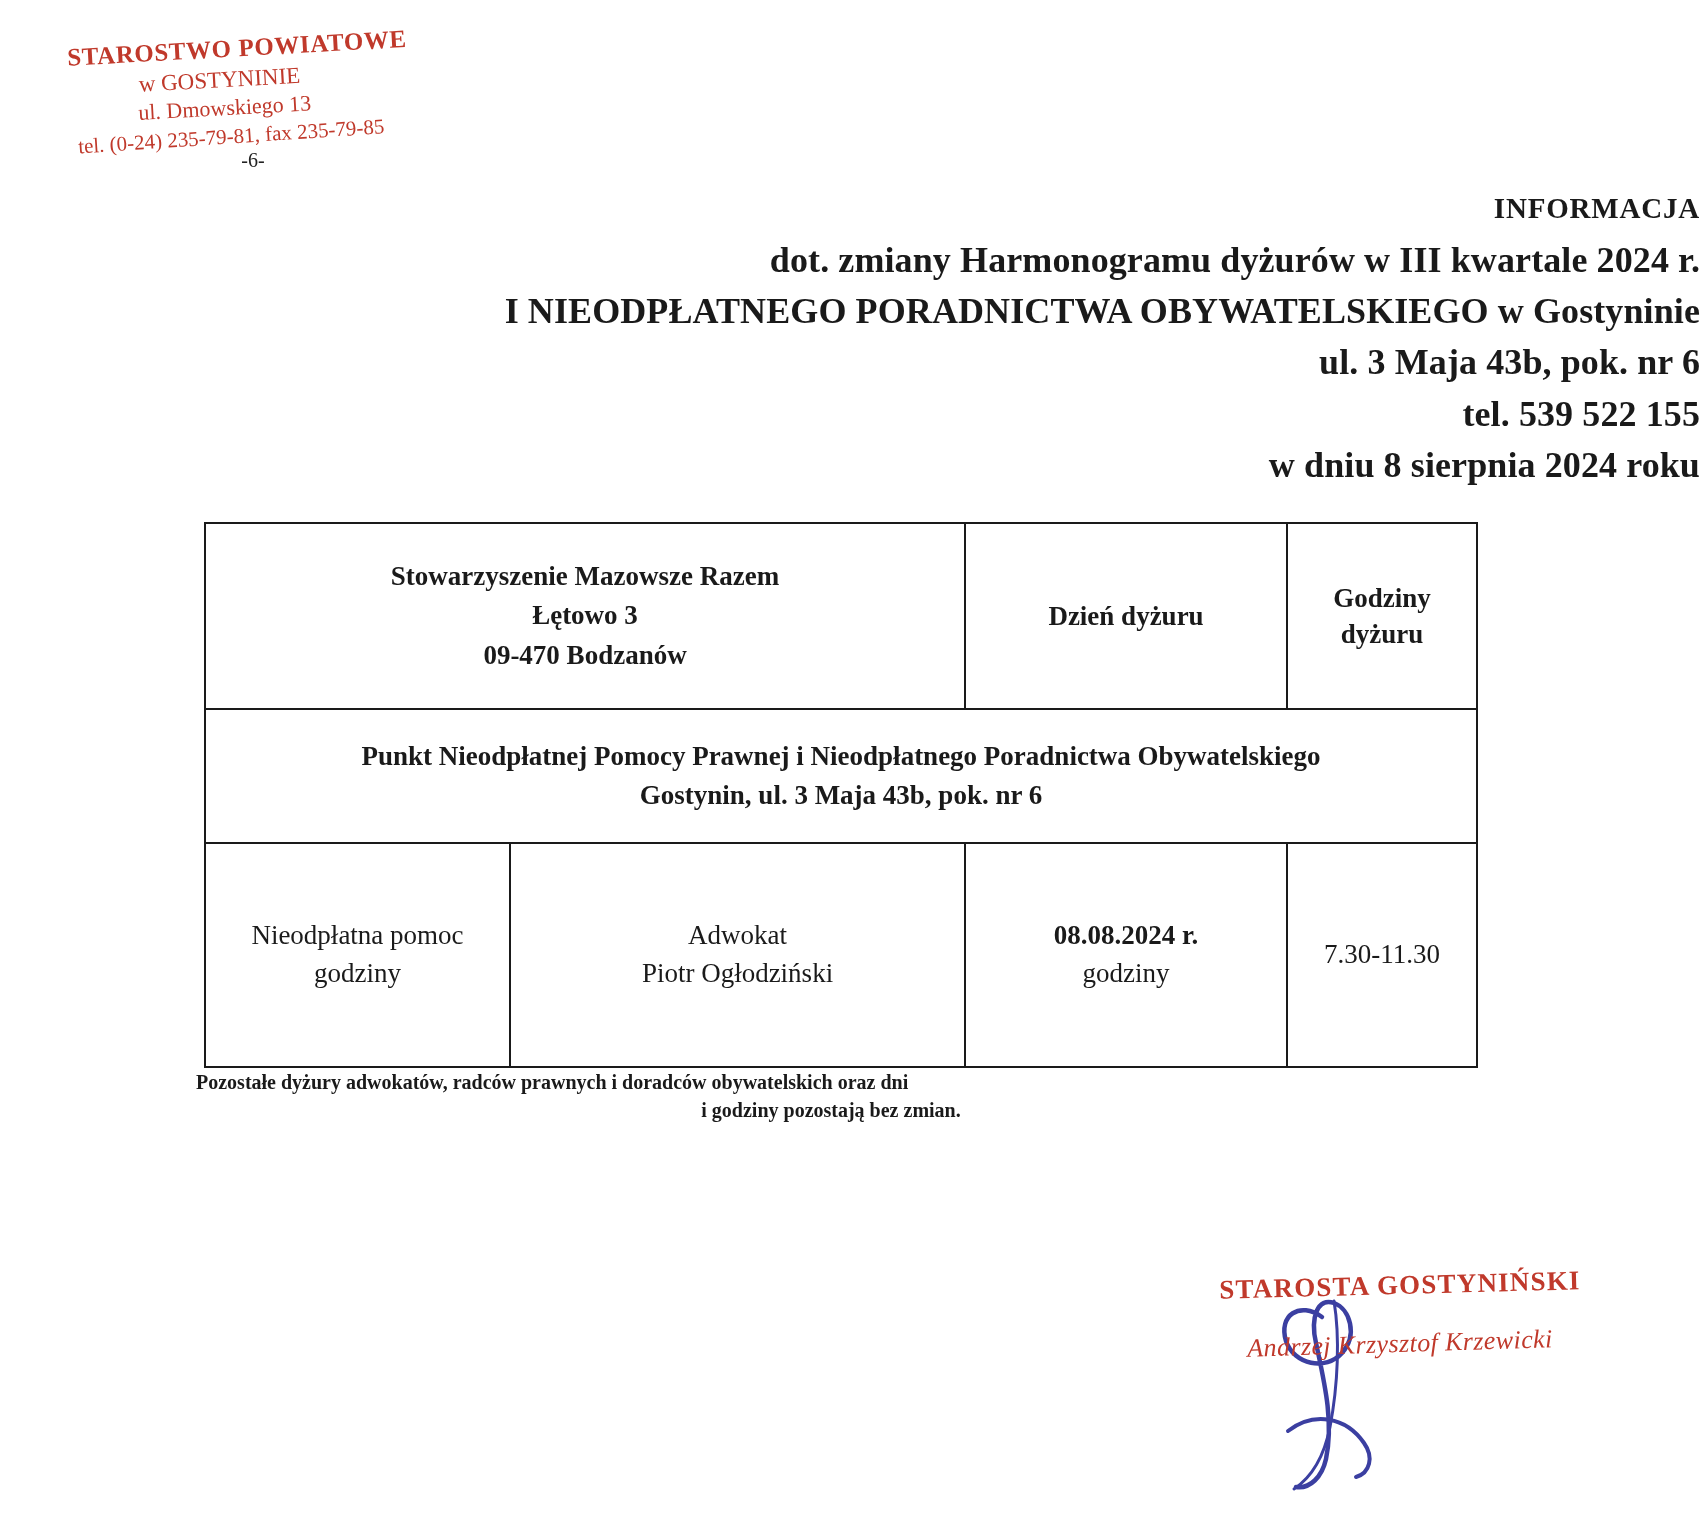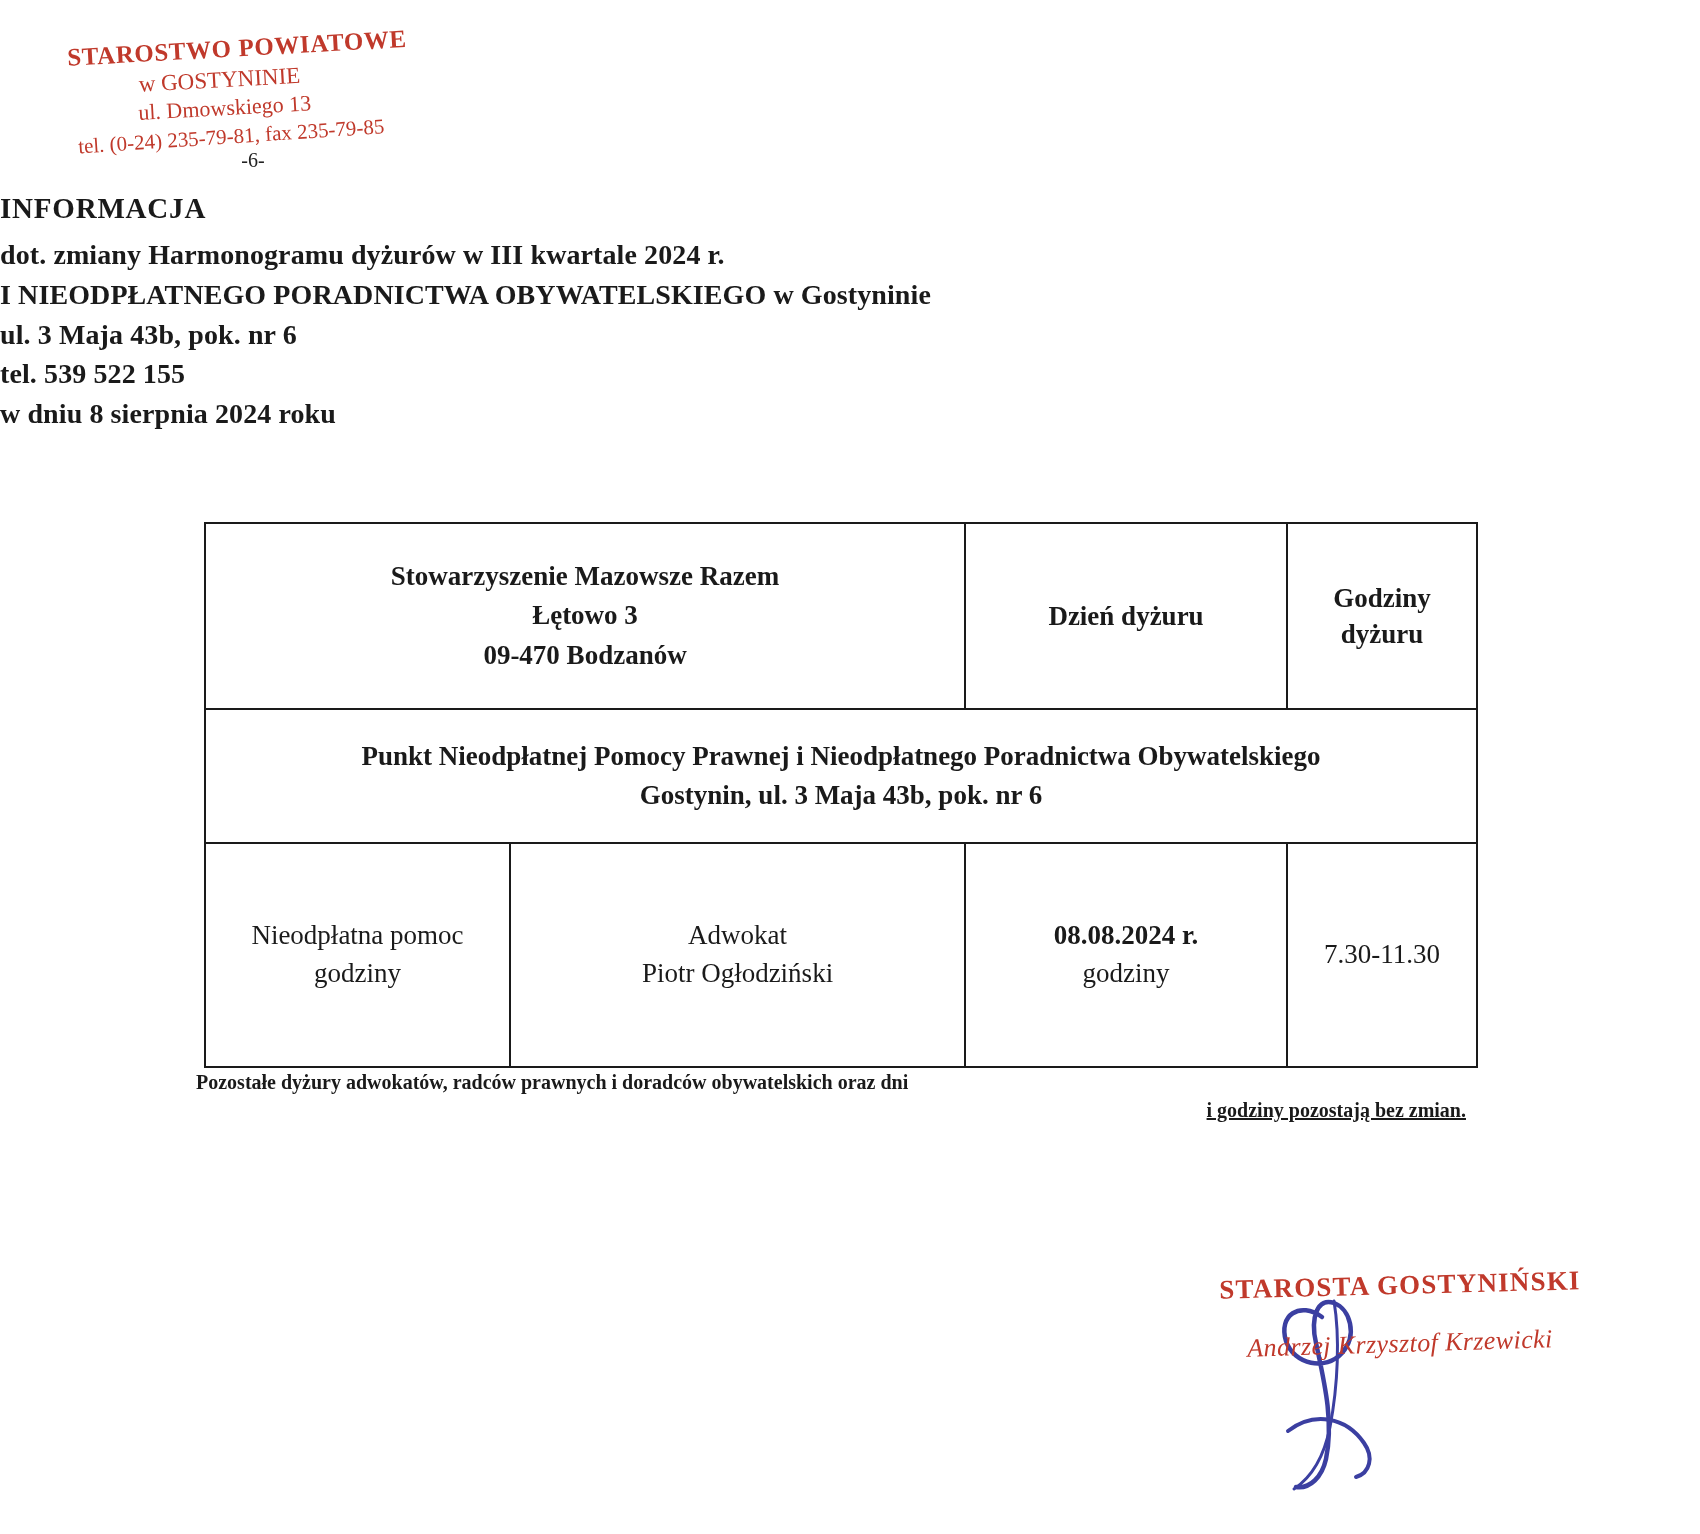--- a/index.html
+++ b/index.html
@@ -57,25 +57,25 @@
     display: block;
     margin-top: 2px;
   }
 
   
   #heading {
     position: absolute;
     left: 0;
     top: 188px;
     width: 1700px;
-    text-align: left;
+    text-align: right;
   }
   #heading .h {
     font-weight: bold;
-    font-size: 28px;
+    font-size: 36px;
     line-height: 1.42;
     letter-spacing: 0.1px;
   }
   #heading .h.title {
     font-size: 29px;
     letter-spacing: 0.8px;
     margin-bottom: 6px;
   }
 
   
@@ -130,22 +130,21 @@
     position: absolute;
     left: 196px;
     top: 1068px;
     width: 1270px;
     font-weight: bold;
     font-size: 20px;
     line-height: 1.42;
     text-align: justify;
   }
   #note .l2 {
-    text-align: right;
-    text-decoration: underline;
+    text-align: center;
   }
 
   
   #signature {
     position: absolute;
     left: 1140px;
     top: 1270px;
     width: 520px;
     color: #c0392b;
     text-align: center;

